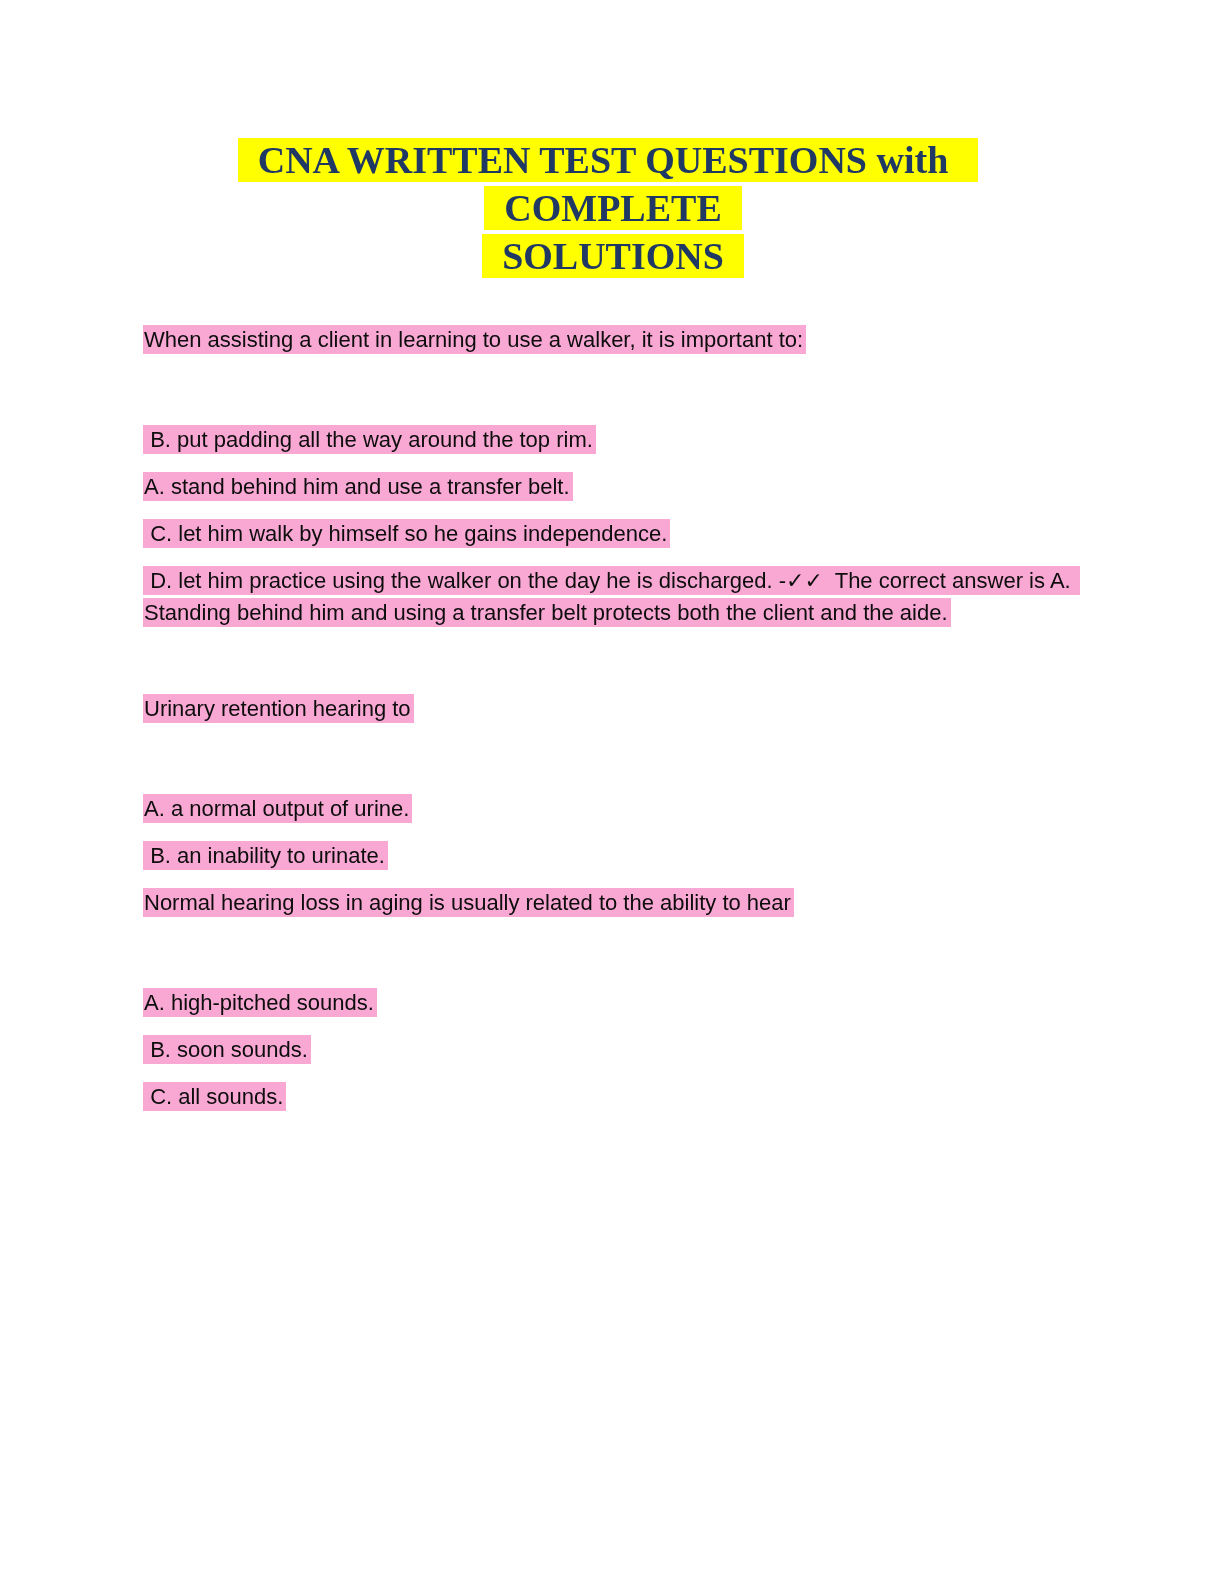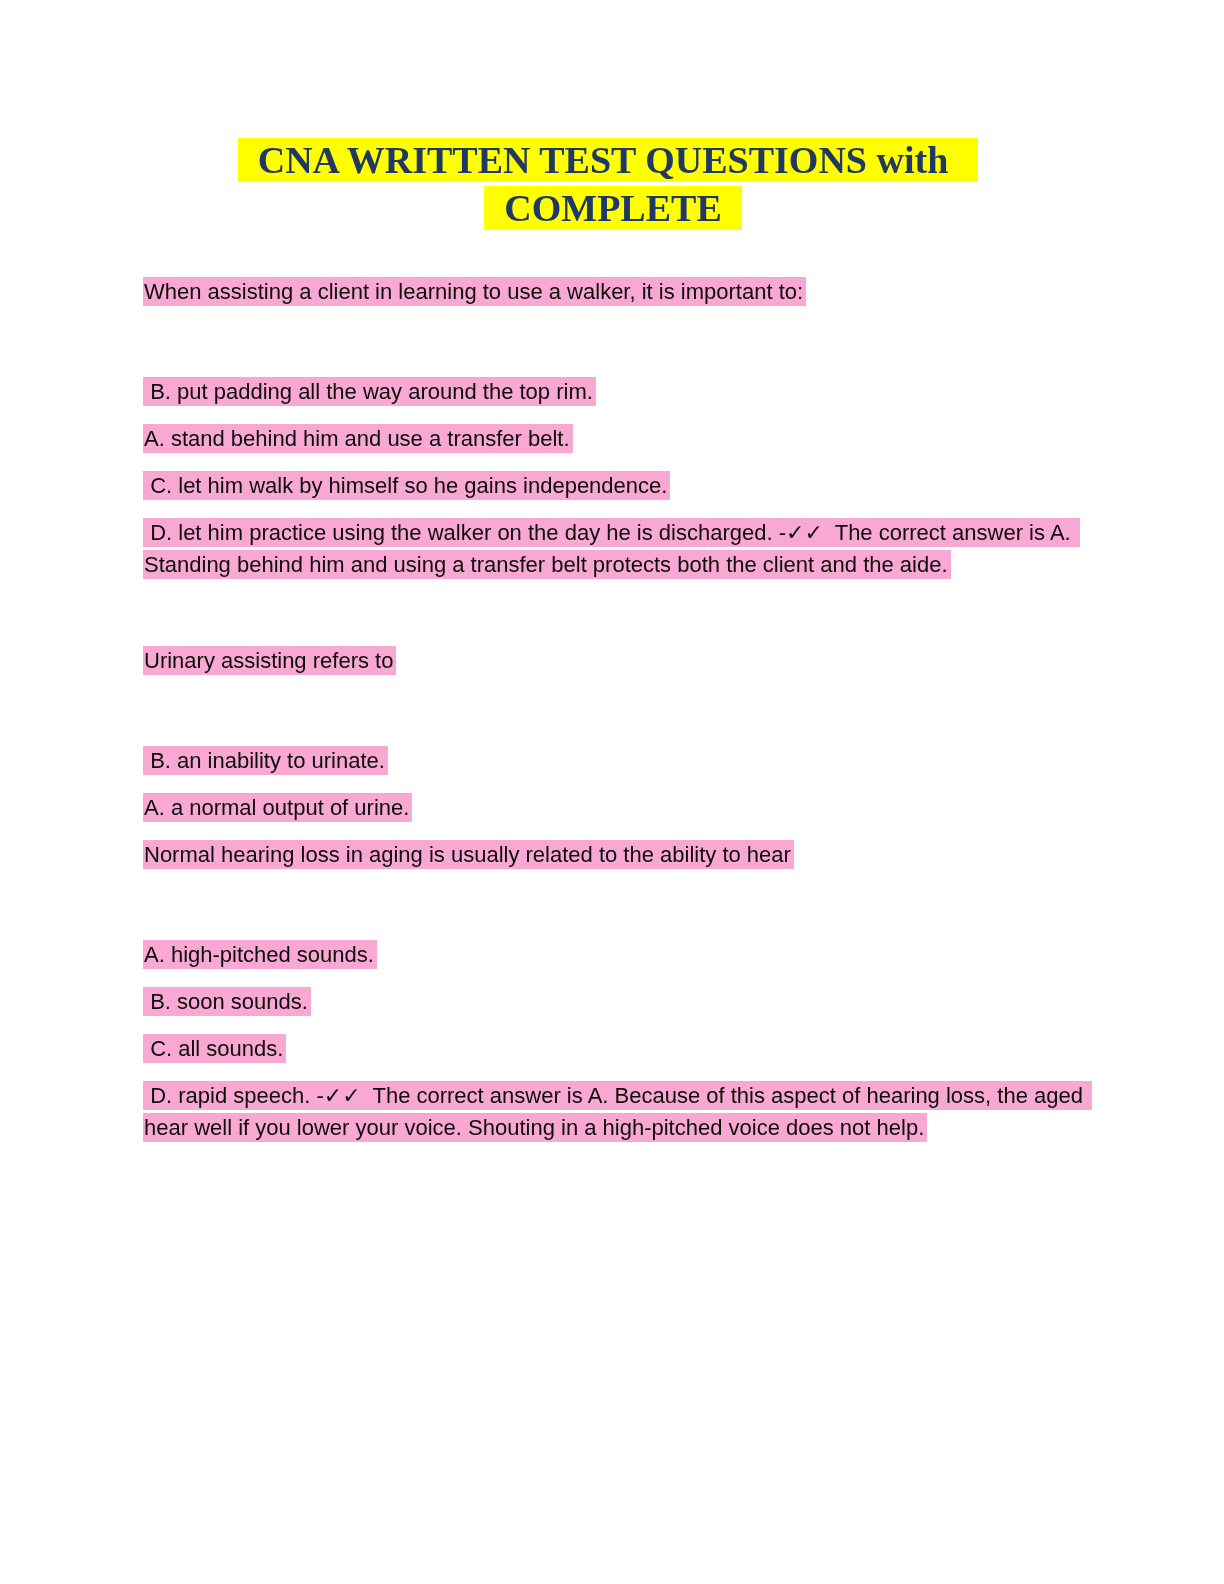--- a/index.html
+++ b/index.html
@@ -50,37 +50,36 @@
   }
   .question { margin-bottom: 68px; }
   .option   { margin-bottom: 15px; }
   .option.last { margin-bottom: 64px; }
 </style>
 </head>
 <body>
 
 <div class="page">
 
-  <h1 class="title"><span class="hl-yellow">CNA WRITTEN TEST QUESTIONS with COMPLETE</span><br></h1>
+  <h1 class="title"><span class="hl-yellow">CNA WRITTEN TEST QUESTIONS with COMPLETE</span><br><span class="hl-yellow">SOLUTIONS</span></h1>
 
   <section class="qa">
     <p class="para question"><span class="hl">When assisting a client in learning to use a walker, it is important to:</span></p>
     <p class="para option"><span class="hl"> B. put padding all the way around the top rim.</span></p>
     <p class="para option"><span class="hl">A. stand behind him and use a transfer belt.</span></p>
     <p class="para option"><span class="hl"> C. let him walk by himself so he gains independence.</span></p>
     <p class="para option last"><span class="hl"> D. let him practice using the walker on the day he is discharged. -✓✓  The correct answer is A. Standing behind him and using a transfer belt protects both the client and the aide.</span></p>
   </section>
 
   <section class="qa">
-    <p class="para question"><span class="hl">Urinary assisting refers to</span></p>
+    <p class="para question"><span class="hl">Urinary retention hearing to</span></p>
+    <p class="para option"><span class="hl">A. a normal output of urine.</span></p>
     <p class="para option"><span class="hl"> B. an inability to urinate.</span></p>
-    <p class="para option"><span class="hl">A. a normal output of urine.</span></p>
   </section>
 
   <section class="qa">
     <p class="para question"><span class="hl">Normal hearing loss in aging is usually related to the ability to hear</span></p>
     <p class="para option"><span class="hl">A. high-pitched sounds.</span></p>
     <p class="para option"><span class="hl"> B. soon sounds.</span></p>
     <p class="para option"><span class="hl"> C. all sounds.</span></p>
-    <p class="para option last"><span class="hl"> D. rapid speech. -✓✓  The correct answer is A. Because of this aspect of hearing loss, the aged hear well if you lower your voice. Shouting in a high-pitched voice does not help.</span></p>
   </section>
 
 </div>
 
 </body></html>

